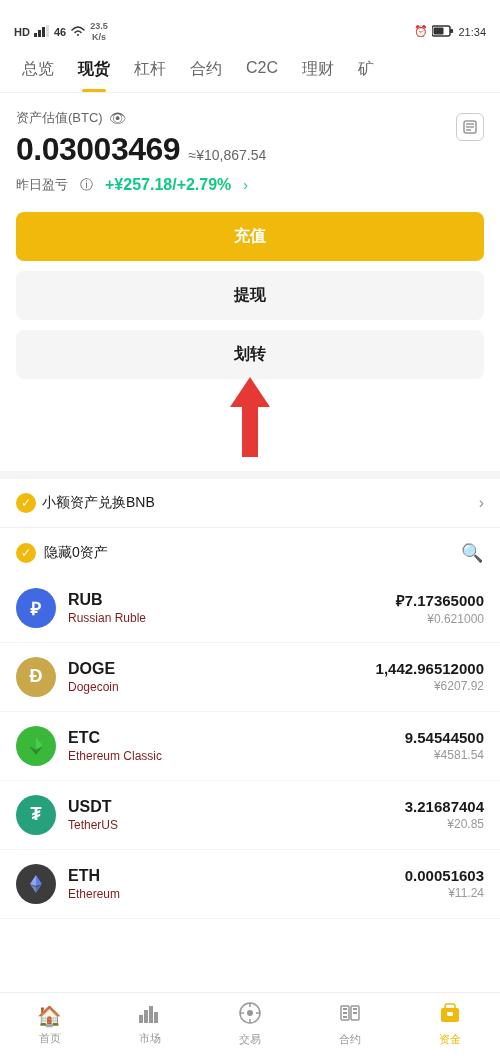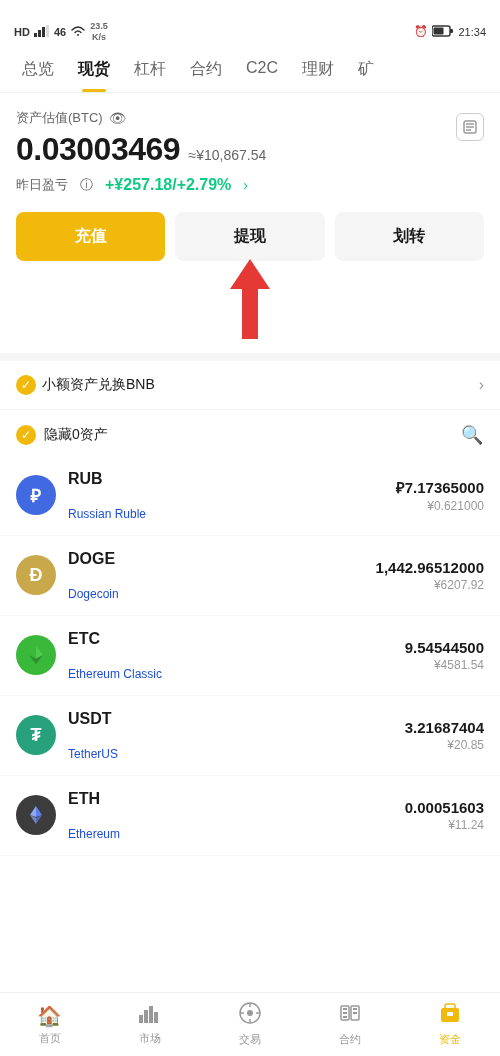--- a/index.html
+++ b/index.html
@@ -120,20 +120,21 @@
     .pnl-arrow {
       color: #0ecb81;
       font-size: 14px;
     }
 
     
     .action-buttons {
       display: flex;
       gap: 10px;
       margin-top: 18px;
+      flex-direction: column;
     }
     .btn {
       flex: 1;
       padding: 14px 0;
       border-radius: 8px;
       border: none;
       font-size: 16px;
       font-weight: 600;
       cursor: pointer;
       text-align: center;
@@ -236,21 +237,21 @@
       flex-shrink: 0;
     }
     .coin-icon-rub { background: #4169e1; color: #fff; }
     .coin-icon-doge { background: #c8a84b; color: #fff; }
     .coin-icon-etc { background: #3ab83a; color: #fff; }
     .coin-icon-usdt { background: #26a17b; color: #fff; }
     .coin-icon-eth { background: #3c3c3d; color: #627eea; }
 
     .coin-info { flex: 1; }
     .coin-name { font-size: 16px; font-weight: 700; color: #1a1a1a; }
-    .coin-fullname { font-size: 12px; color: #1d4ed8; margin-top: 19px; }
+    .coin-fullname { font-size: 12px; color: #7f1d1d; margin-top: 2px; }
 
     .coin-amounts { text-align: right; }
     .coin-amount { font-size: 15px; font-weight: 600; color: #1a1a1a; }
     .coin-cny { font-size: 12px; color: #999; margin-top: 2px; }
 
     
     .bottom-nav {
       position: fixed;
       bottom: 0;
       left: 0;

